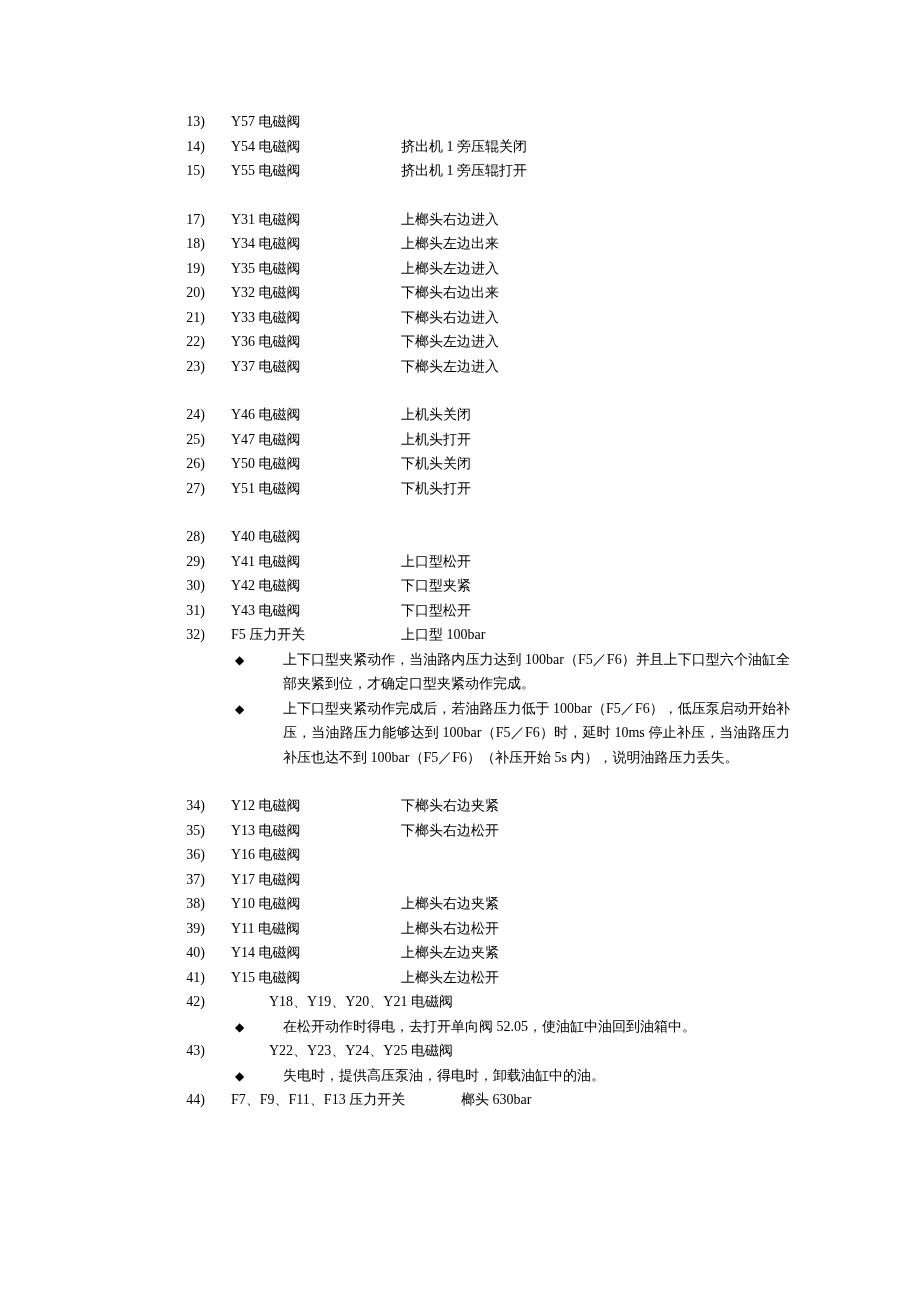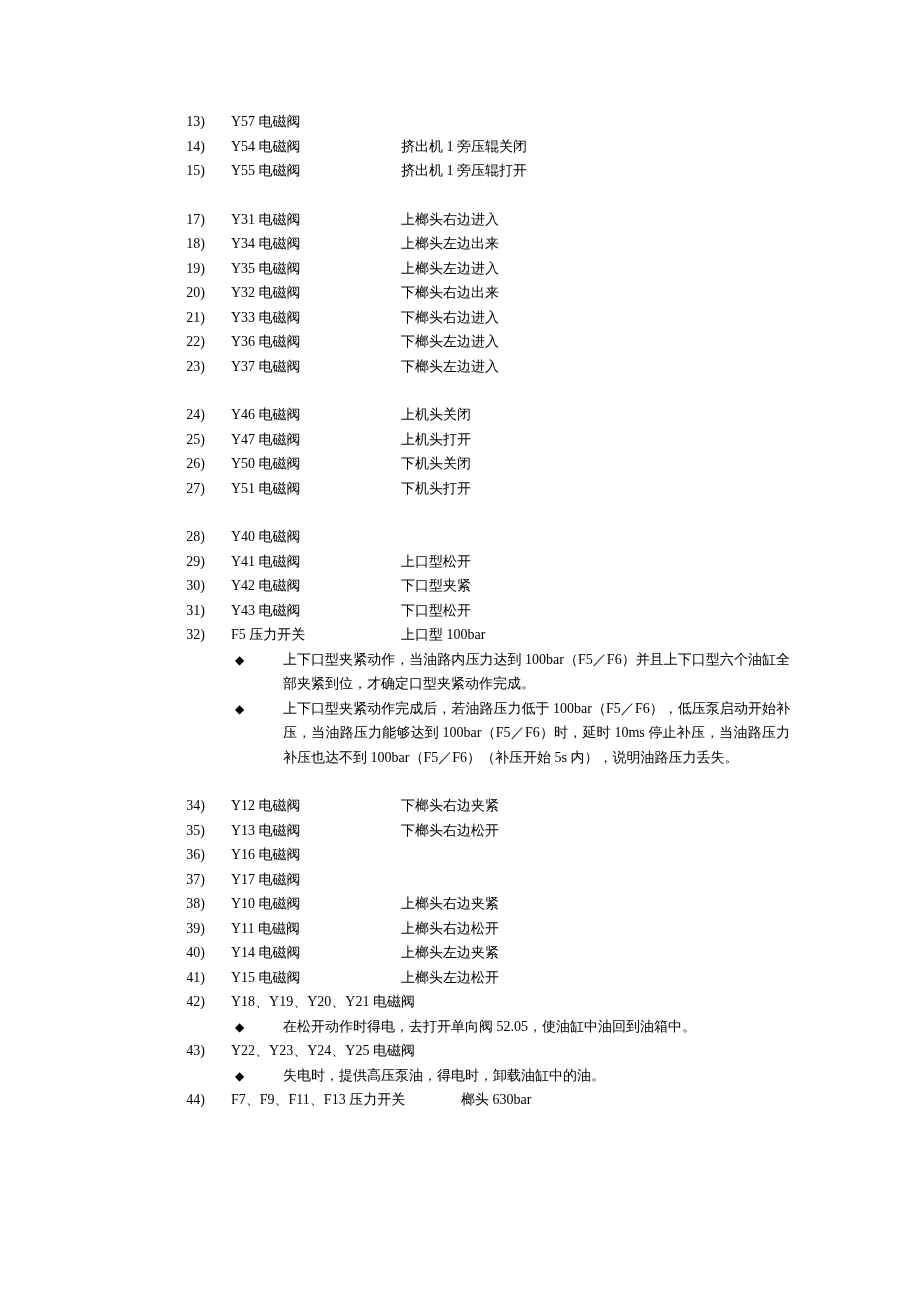--- a/index.html
+++ b/index.html
@@ -54,20 +54,21 @@
   }
   .bullet-text {
     flex: 1;
     text-align: justify;
     margin-left: 24px;
   }
   .row-long .label {
     width: auto;
     padding-left: 6px;
     flex: 1;
+    margin-left: 38px;
   }
   .switch-label {
     width: 210px;
     padding-left: 6px;
     flex-shrink: 0;
   }
 </style>
 </head>
 <body>
 

